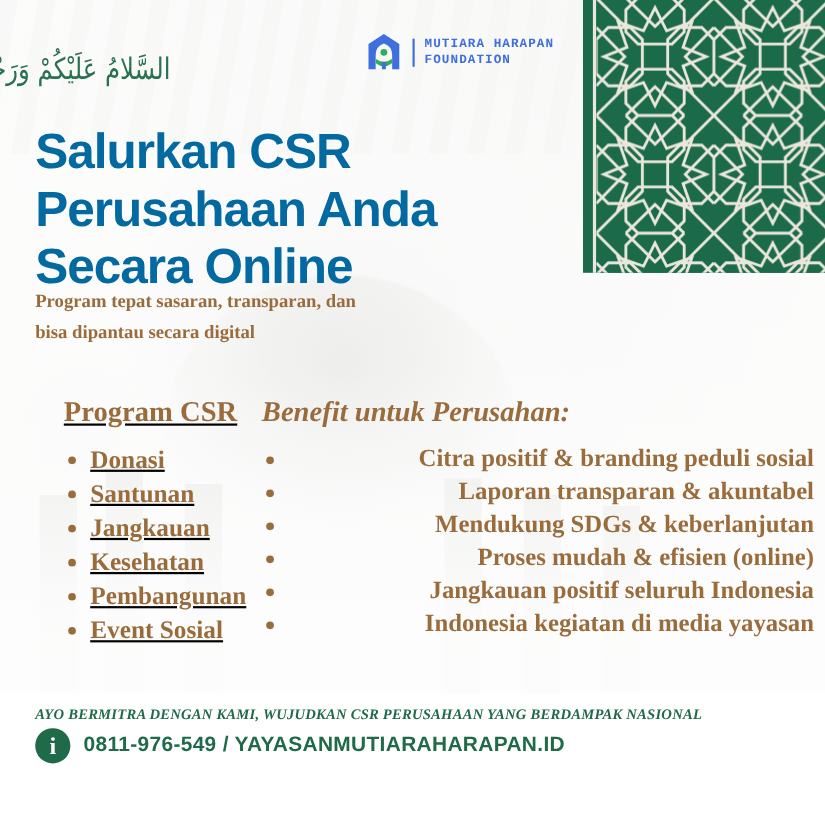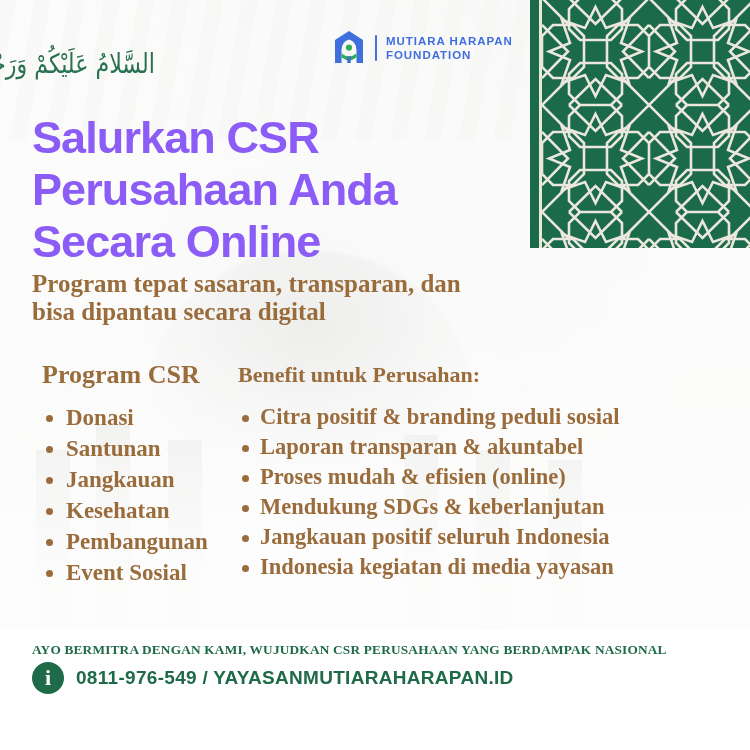--- a/index.html
+++ b/index.html
@@ -82,102 +82,103 @@
     transform-origin:left center;
     opacity:.95;
   }
   .brand {
     position:absolute; left:332px; top:30px;
     display:flex; align-items:center; gap:9px;
   }
   .brand-mark { width:34px; height:36px; flex:0 0 auto; }
   .brand-sep { width:2px; height:26px; background:#4070dd; border-radius:1px; }
   .brand-text {
-    font-family:Liberation Sans, sans-serif;
+    font-family:Liberation Mono, monospace;
     font-weight:bold; color:#3e6fdc;
     font-size:11.5px; letter-spacing:.95px; line-height:1.25;
     white-space:pre-line;
   }
 
   
   .headline {
     position:absolute; left:32px; top:112px;
     width:500px;
-    color:#8b5cf6;
+    color:#0369a1;
     font-family:"Liberation Sans", sans-serif;
     font-weight:bold;
     font-size:45px;
     line-height:52px;
     letter-spacing:-.9px;
   }
   .headline div { white-space:nowrap; }
 
   .subhead {
-    position:absolute; left:32px; top:270px;
+    position:absolute; left:32px; top:260px;
     width:500px;
     color:#9a6c3c;
     font-family:"Liberation Serif", serif;
     font-weight:bold;
-    font-size:25px;
+    font-size:17px;
     line-height:28px;
   }
   .subhead div { white-space:nowrap; }
 
   
   .cols {
     position:absolute; left:0; top:360px; width:750px;
     display:flex;
   }
-  .col-left  { width:225px; padding-left:42px; }
+  .col-left  { width:225px; padding-left:58px;text-decoration:underline; }
   .col-right { width:515px; padding-left:13px; }
 
   .col-title {
     color:#9a6c3c;
     font-family:"Liberation Serif", serif;
     font-weight:bold;
     font-size:26px;
     line-height:30px;
     margin-bottom:12px;
     white-space:nowrap;
   }
-  .col-right .col-title { font-size:22px; }
+  .col-right .col-title { font-size:26px;font-style:italic; }
 
   ul.feature-list { list-style:none; }
   ul.feature-list li {
     color:#9a6c3c;
     font-family:"Liberation Serif", serif;
     font-weight:bold;
     font-size:23px;
     line-height:31px;
     position:relative;
     padding-left:22px;
     white-space:nowrap;
   }
   .col-left ul.feature-list li { padding-left:24px; }
   ul.feature-list li::before {
     content:"";
     position:absolute; left:4px; top:13px;
     width:7px; height:7px; border-radius:50%;
     background:#9a6c3c;
   }
-  .col-right ul.feature-list li { font-size:22.5px; line-height:30px; }
+  .col-right ul.feature-list li { font-size:22.5px; line-height:30px;text-align:right; }
 
   
   .footer {
     position:absolute; left:0; bottom:0; width:750px; height:120px;
     background:#ffffff;
   }
   .footer-tagline {
     position:absolute; left:32px; top:12px;
     color:#1e6a49;
     font-family:"Liberation Serif", serif;
     font-weight:bold;
     font-size:13.3px;
     letter-spacing:.2px;
     white-space:nowrap;
+    font-style:italic;
   }
   .footer-contact {
     position:absolute; left:32px; top:32px;
     display:flex; align-items:center; gap:12px;
   }
   .info-icon {
     width:32px; height:32px; border-radius:50%;
     background:#1e6a49;
     display:flex; align-items:center; justify-content:center;
     flex:0 0 auto;
@@ -279,22 +280,22 @@
         <li>Pembangunan</li>
         <li>Event Sosial</li>
       </ul>
     </div>
 
     <div class="col-right">
       <div class="col-title">Benefit untuk Perusahan:</div>
       <ul class="feature-list">
         <li>Citra positif &amp; branding peduli sosial</li>
         <li>Laporan transparan &amp; akuntabel</li>
+        <li>Mendukung SDGs &amp; keberlanjutan</li>
         <li>Proses mudah &amp; efisien (online)</li>
-        <li>Mendukung SDGs &amp; keberlanjutan</li>
         <li>Jangkauan positif seluruh Indonesia</li>
         <li>Indonesia kegiatan di media yayasan</li>
       </ul>
     </div>
 
   </div>
 
   <div class="footer">
     <div class="footer-tagline">AYO BERMITRA DENGAN KAMI, WUJUDKAN CSR PERUSAHAAN YANG BERDAMPAK NASIONAL</div>
     <div class="footer-contact">

